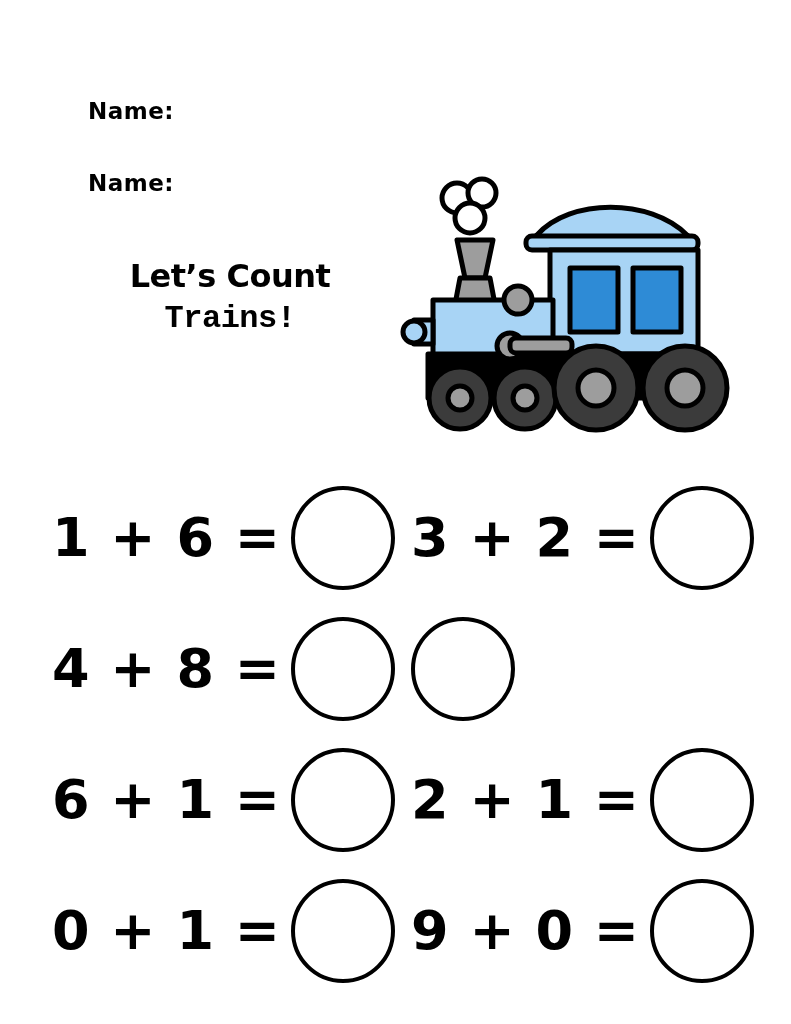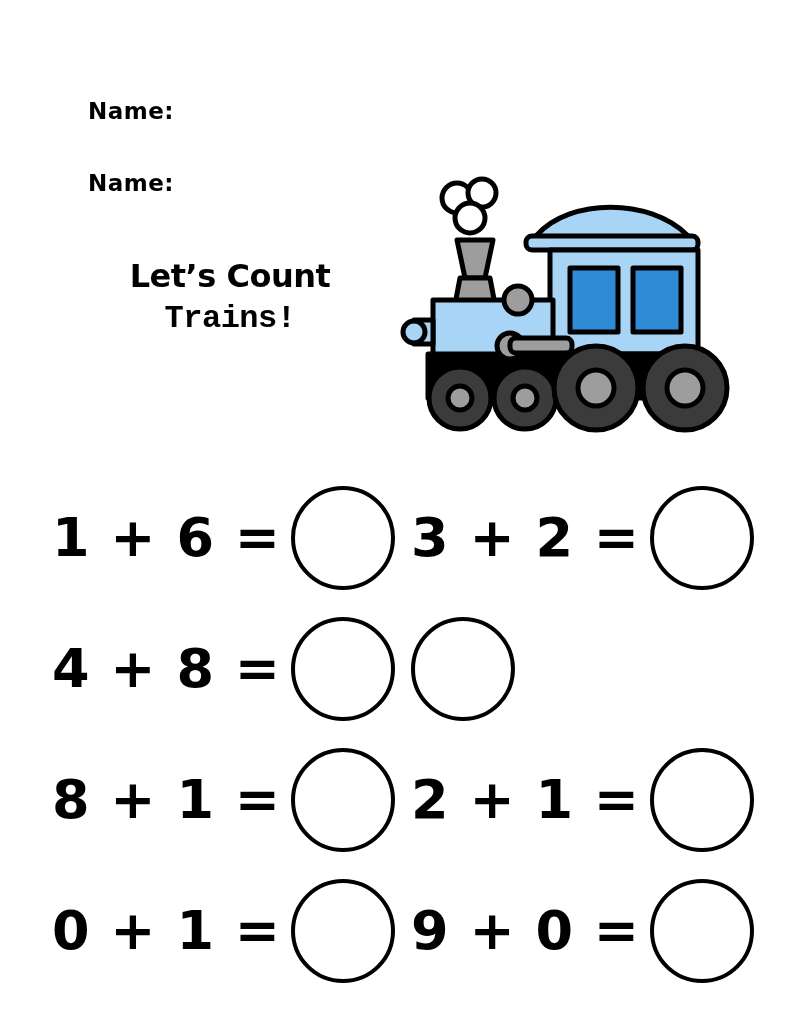--- a/index.html
+++ b/index.html
@@ -168,21 +168,21 @@
     <div class="problem col-left">
       <span class="expr">4 + 8 =</span>
       <span class="answer-circle"></span>
     </div>
 
     <div class="problem col-right">
       <span class="answer-circle"></span>
     </div>
 
     <div class="problem col-left">
-      <span class="expr">8 + 1 =</span>
+      <span class="expr">6 + 1 =</span>
       <span class="answer-circle"></span>
     </div>
 
     <div class="problem col-right">
       <span class="expr">2 + 1 =</span>
       <span class="answer-circle"></span>
     </div>
 
     <div class="problem col-left">
       <span class="expr">0 + 1 =</span>

